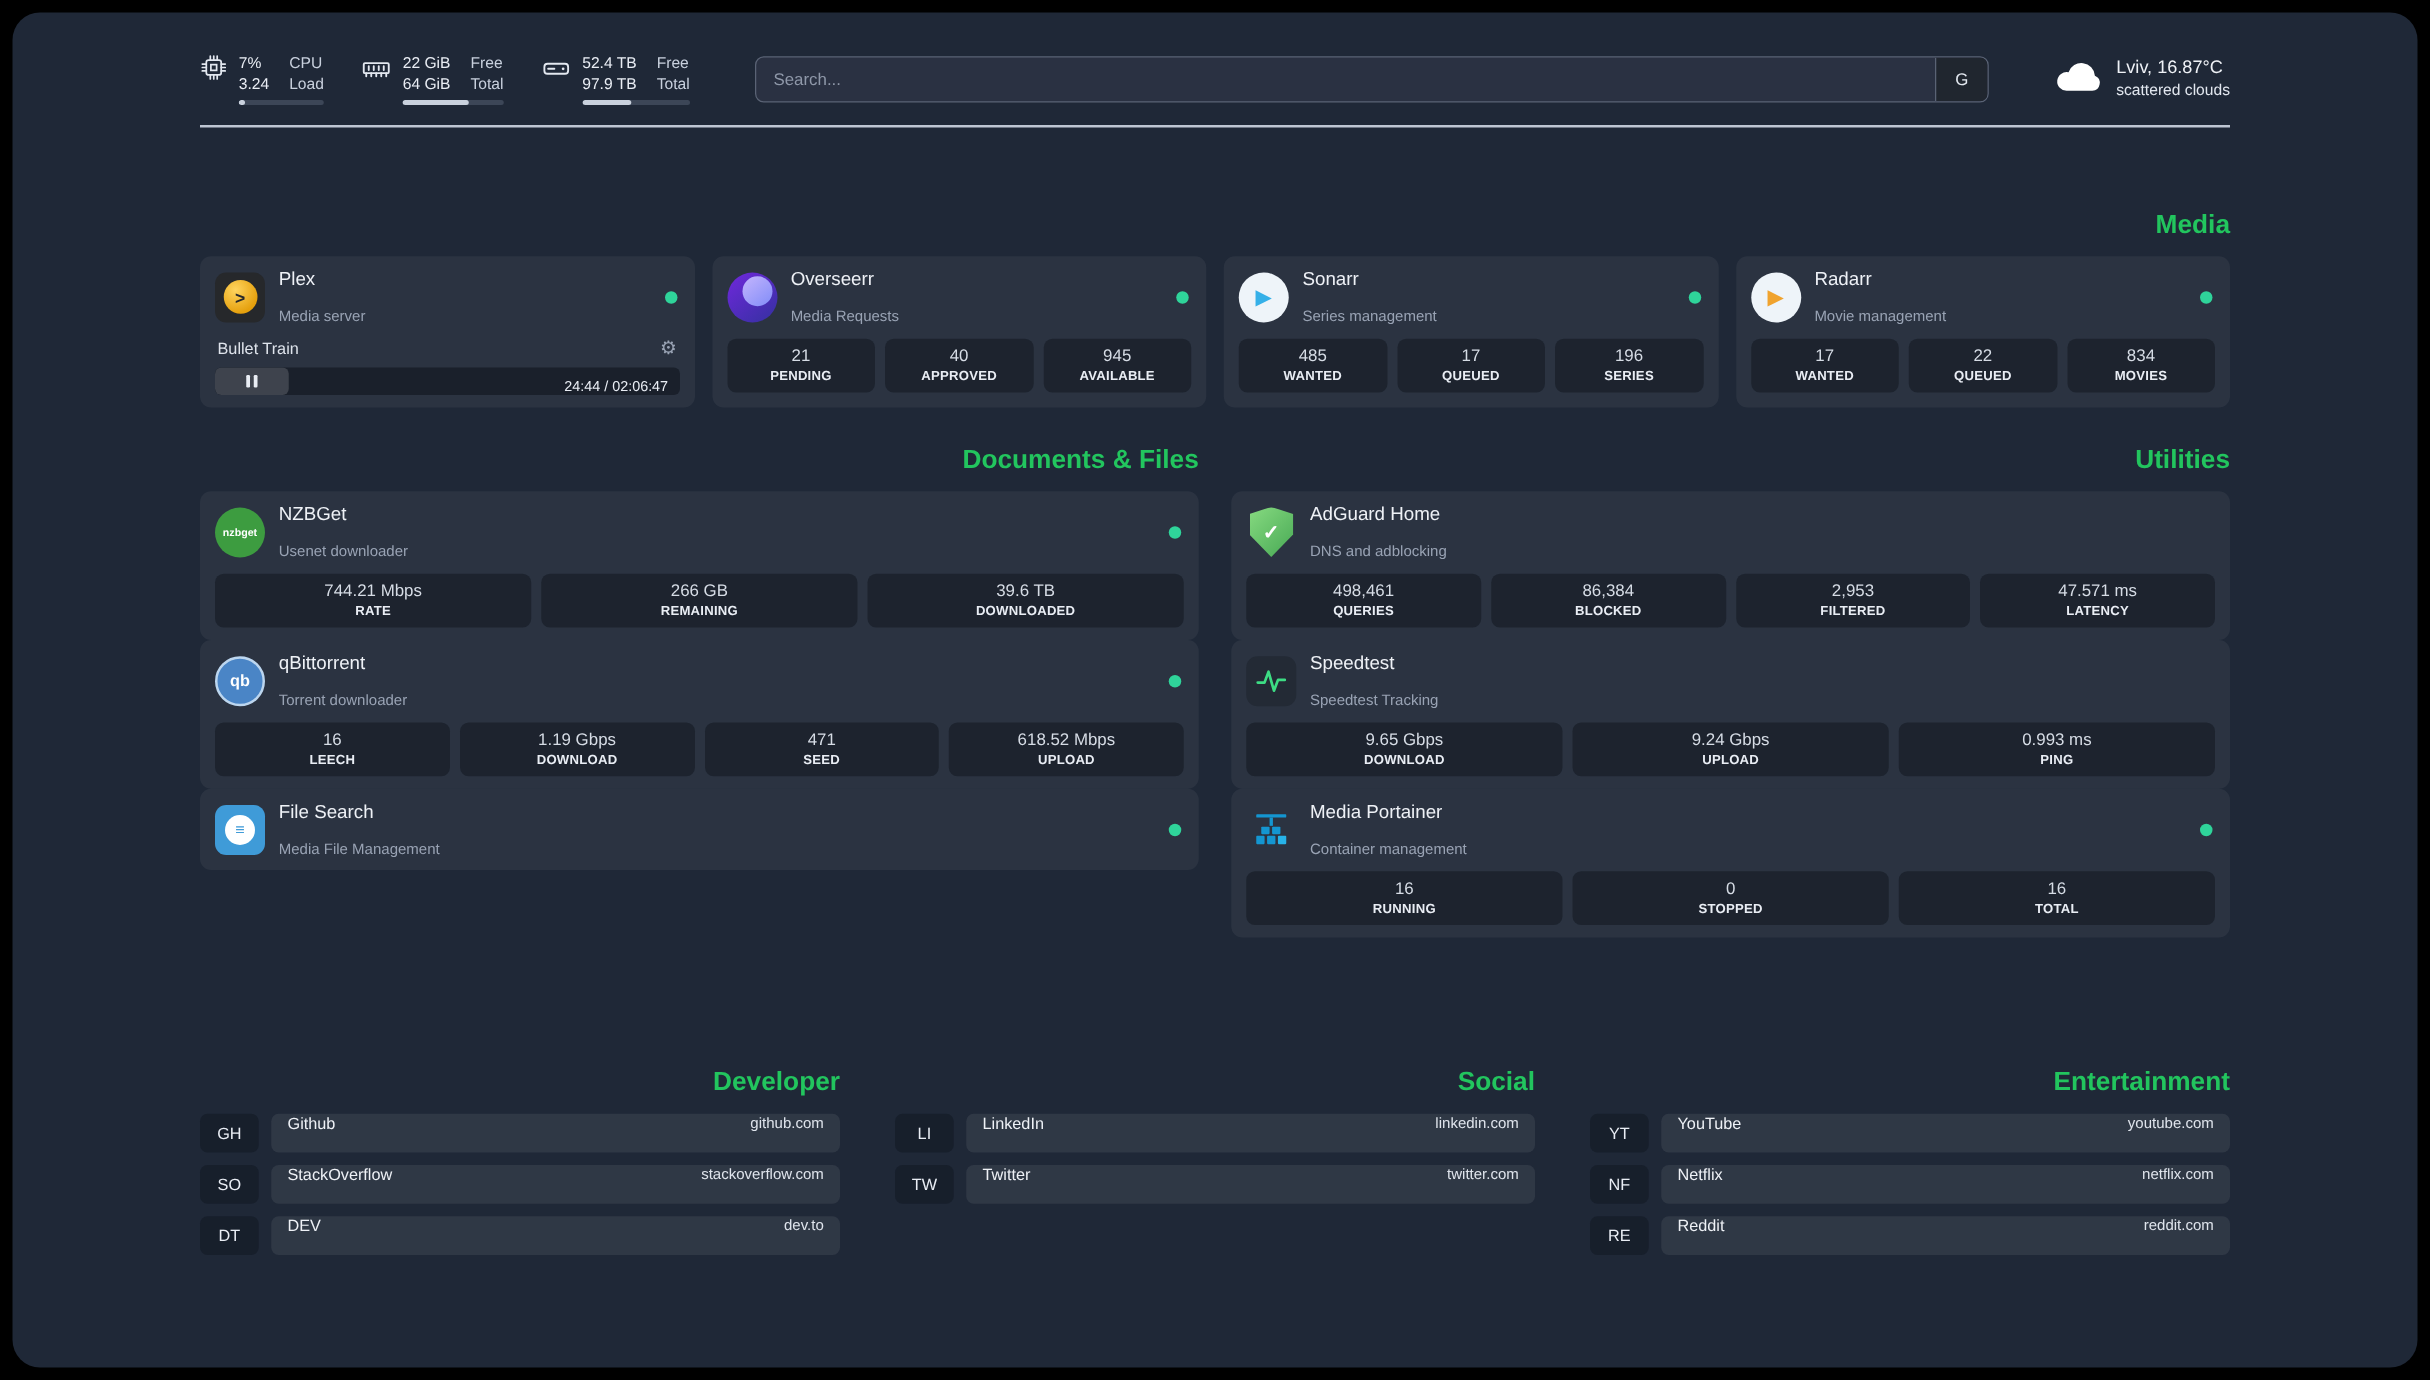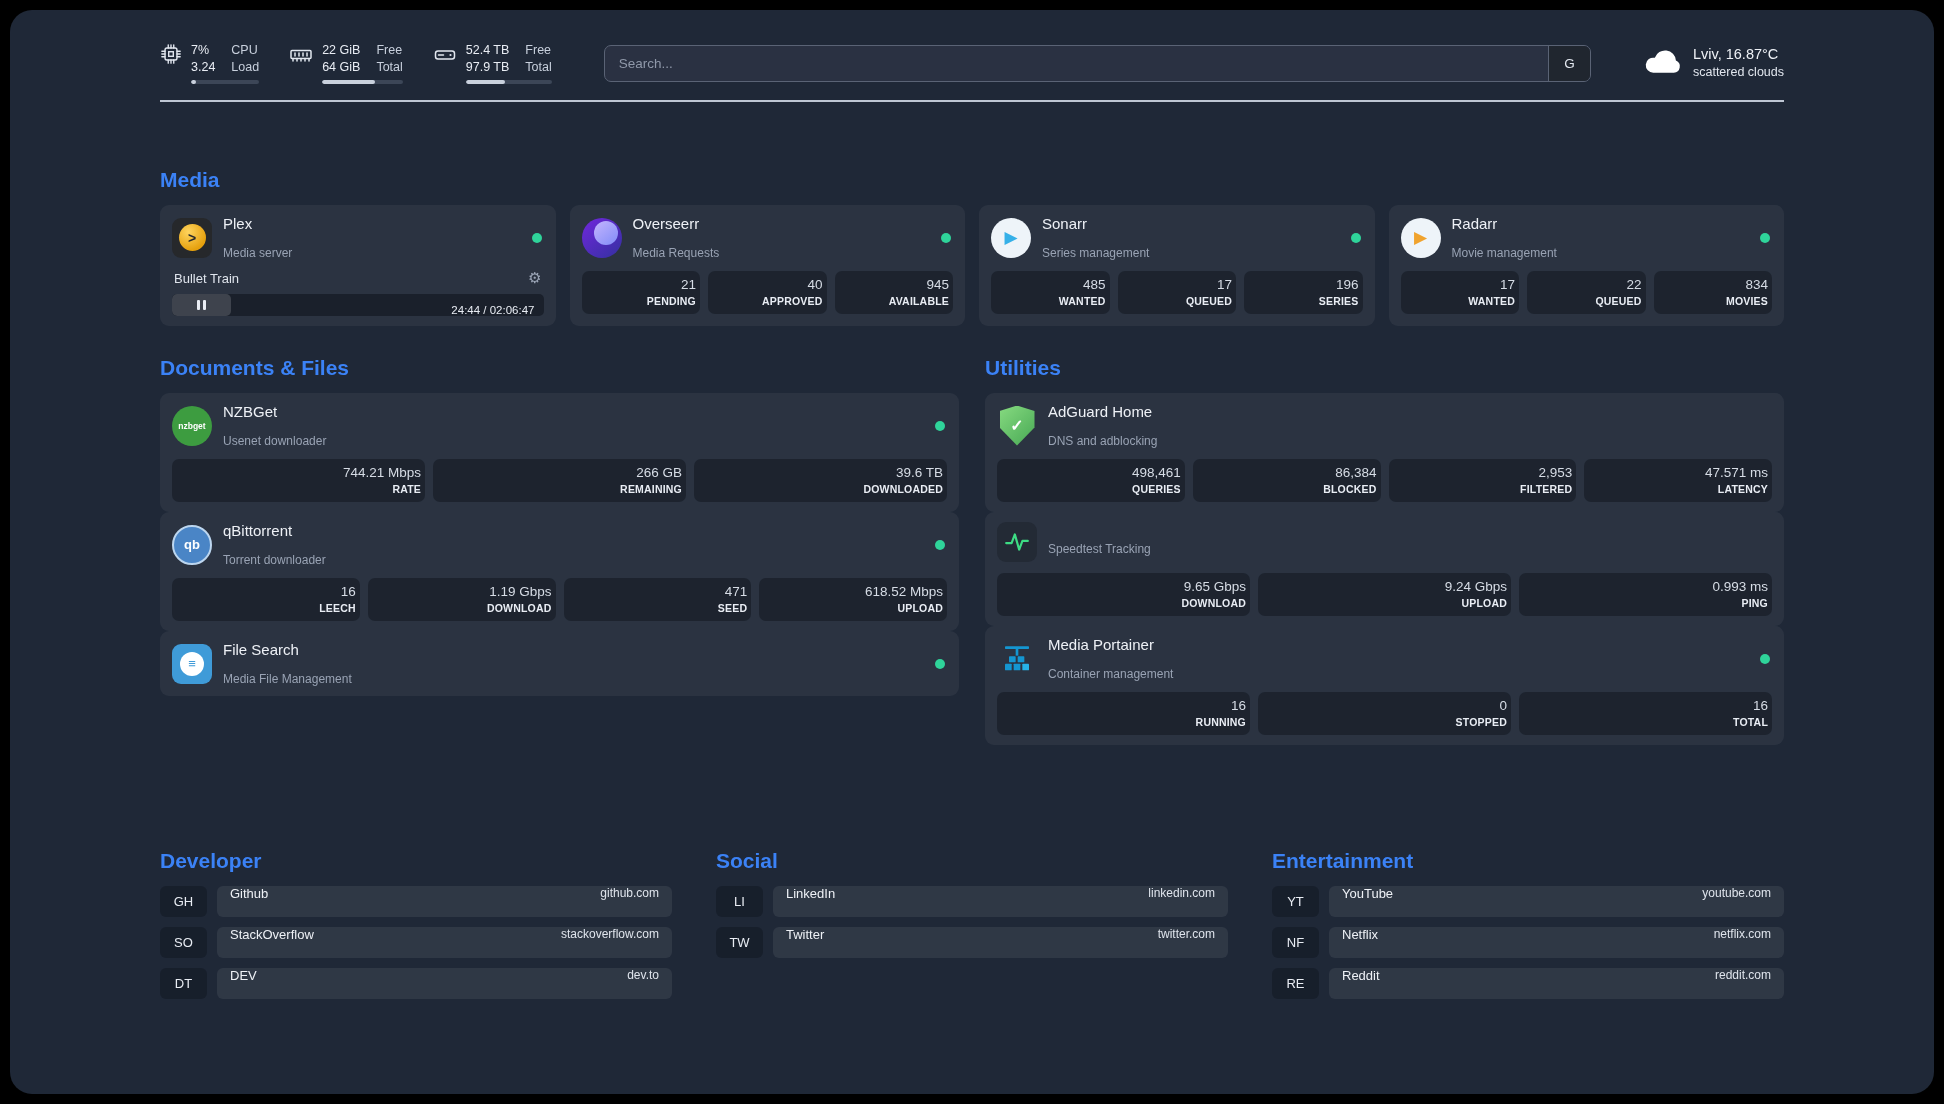--- a/index.html
+++ b/index.html
@@ -24,35 +24,35 @@
   .search-provider { width:42px; background:#20262f; border:0; border-left:1px solid #5a6375; color:#e3e8f0; font-size:13.5px; cursor:pointer; font-family:"Liberation Sans",sans-serif; }
 
   .weather { display:flex; align-items:center; gap:10px; color:#eef1f6; }
   .weather-text { line-height:1.35; }
   .weather-main { font-size:14.5px; }
   .weather-sub { font-size:12.5px; color:#e1e6ee; }
 
   .divider { margin-top:16px; border-bottom:2px solid rgba(219,226,238,.85); }
 
   
-  .section-title { font-size:21px; font-weight:700; color:#3b82f6; margin-bottom:13px; }
+  .section-title { font-size:21px; font-weight:700; color:#22c55e; margin-bottom:13px;text-align:right; }
   .section-media { margin-top:66px; }
   .media-grid { display:grid; grid-template-columns:repeat(4,1fr); gap:14px; }
   .two-col { display:grid; grid-template-columns:1fr 1fr; gap:26px; margin-top:30px; }
   .col-cards { display:flex; flex-direction:column; gap:0; }
 
   .card { background:rgba(255,255,255,.055); border-radius:9px; padding:10px 12px; cursor:pointer; }
   .card-header { display:flex; align-items:center; gap:11px; }
   .svc-text { flex:1; }
   .svc-name { font-size:15px; color:#eef1f6; }
   .svc-desc { font-size:12px; color:#99a3b4; margin-top:14px; }
   .status-dot { width:10px; height:10px; border-radius:50%; background:#2fd49a; flex:none; margin-right:2px; }
 
   .stats { display:flex; gap:8px; margin-top:11px; }
-  .stat { flex:1; background:rgba(10,14,22,.42); border-radius:7px; padding:6px 4px 7px; text-align:right; }
+  .stat { flex:1; background:rgba(10,14,22,.42); border-radius:7px; padding:6px 4px 7px; text-align:center; }
   .stat-value { font-size:13.5px; color:#d6dce5; }
   .stat-label { font-size:10.5px; font-weight:700; color:#e9edf4; margin-top:3px; letter-spacing:.2px; }
 
   
   .player { margin-top:9px; }
   .player-top { display:flex; align-items:center; justify-content:space-between; font-size:13px; color:#dfe4ec; padding:0 2px; }
   .gear-icon { color:#9aa4b5; font-size:15px; cursor:pointer; }
   .player-bar { position:relative; height:22px; background:rgba(10,14,22,.5); border-radius:5px; margin-top:7px; display:flex; align-items:flex-end; overflow:hidden; }
   .player-fill { height:100%; background:rgba(255,255,255,.16); display:flex; align-items:center; justify-content:center; border-radius:5px; cursor:pointer; }
   .pause-icon { display:flex; gap:3px; }
@@ -394,20 +394,21 @@
           </div>
 
           <div class="card">
             <div class="card-header">
               <span class="svc-icon icon-speedtest">
                 <svg width="26" height="26" viewBox="0 0 24 24" fill="none" stroke="#3ddc84" stroke-width="2" stroke-linejoin="round" stroke-linecap="round">
                   <polyline points="2,13 7,13 10,5 14,19 17,11 22,11"></polyline>
                 </svg>
               </span>
               <div class="svc-text">
+                <div class="svc-name">Speedtest</div>
                 <div class="svc-desc">Speedtest Tracking</div>
               </div>
             </div>
             <div class="stats">
               <div class="stat">
                 <div class="stat-value">9.65 Gbps</div>
                 <div class="stat-label">DOWNLOAD</div>
               </div>
               <div class="stat">
                 <div class="stat-value">9.24 Gbps</div>

